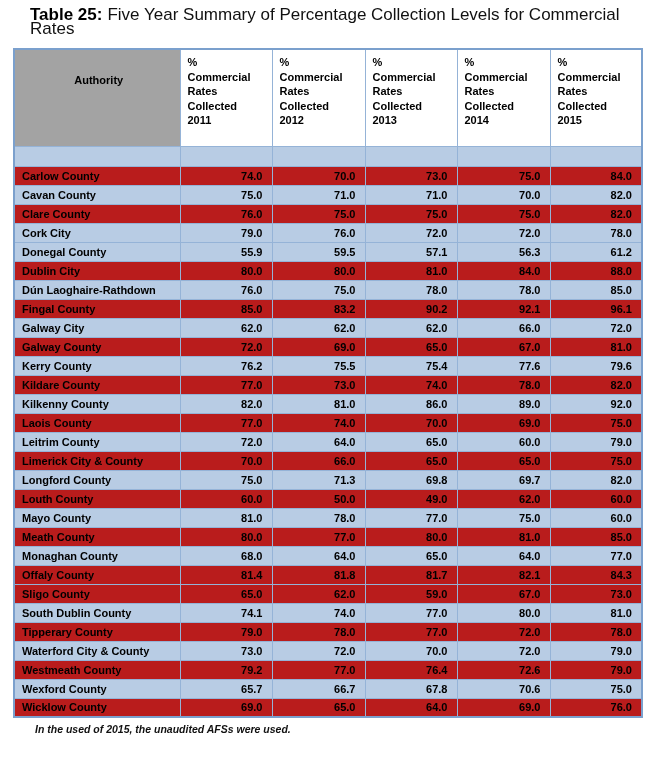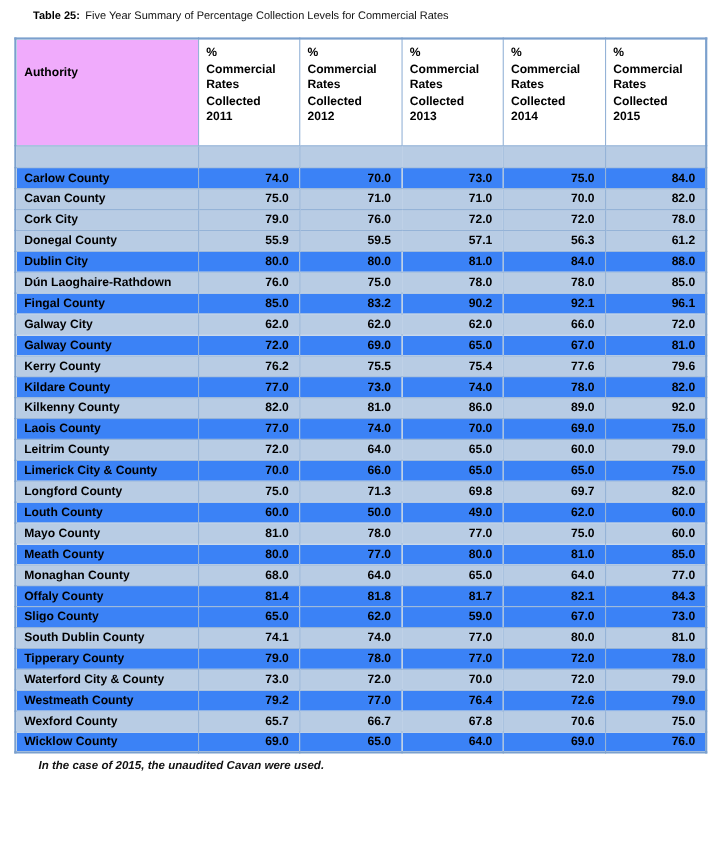--- a/index.html
+++ b/index.html
@@ -8,45 +8,45 @@
     --outer:#7ba0cd;
     --text:#000000;
   }
   html,body{margin:0;padding:0;}
   body{
     width:650px;height:781px;background:#ffffff;overflow:hidden;
     font-family:"Liberation Sans","DejaVu Sans",sans-serif;color:var(--text);
   }
   .page{position:relative;width:650px;height:781px;}
   .caption{
-    margin:0;padding:8px 0 0 30px;font-size:10px;line-height:14px;
+    margin:0;padding:8px 0 0 30px;font-size:17px;line-height:14px;
   }
   .caption-label{font-weight:bold;}
   .caption-text{font-weight:normal;margin-left:5px;color:#111;}
   table.summary-table{
     margin:12px 0 0 13px;width:628px;border-collapse:collapse;table-layout:fixed;
     border:2px solid var(--outer);
   }
   .summary-table th,.summary-table td{
     border:1px solid var(--border);
     font-size:11px;font-weight:bold;color:var(--text);
     overflow:hidden;box-sizing:border-box;
   }
   thead tr.header-row{height:97px;}
   th.auth-h{
-    text-align:left;vertical-align:top;padding:24px 4px 0 7px;
-    background:#f0abfc;
+    text-align:center;vertical-align:top;padding:24px 4px 0 7px;
+    background:#a3a3a3;
   }
   th.year-h{
     text-align:left;vertical-align:top;padding:5px 3px 4px 7px;
     line-height:14.5px;white-space:pre-line;background:#ffffff;
   }
   tr.spacer{height:20px;background:var(--stripe);}
   tr.spacer td{padding:0;}
-  tbody tr{height:19px;background:#3b82f6;}
+  tbody tr{height:19px;background:#b91c1c;}
   tbody tr.alt{background:var(--stripe);}
   td.auth{text-align:left;padding:1px 4px 1px 7px;white-space:nowrap;}
   td.num{text-align:right;padding:1px 9px 1px 4px;}
   .footnote{
     margin:0;padding:5px 0 0 35px;
     font-size:10.5px;font-style:italic;font-weight:bold;color:#111;
   }
 </style>
 </head>
 <body>
@@ -114,20 +114,28 @@
     <td class="num">84.0</td>
   </tr>
         <tr class="alt">
     <td class="auth">Cavan County</td>
     <td class="num">75.0</td>
     <td class="num">71.0</td>
     <td class="num">71.0</td>
     <td class="num">70.0</td>
     <td class="num">82.0</td>
   </tr>
+        <tr>
+    <td class="auth">Clare County</td>
+    <td class="num">76.0</td>
+    <td class="num">75.0</td>
+    <td class="num">75.0</td>
+    <td class="num">75.0</td>
+    <td class="num">82.0</td>
+  </tr>
         <tr class="alt">
     <td class="auth">Cork City</td>
     <td class="num">79.0</td>
     <td class="num">76.0</td>
     <td class="num">72.0</td>
     <td class="num">72.0</td>
     <td class="num">78.0</td>
   </tr>
         <tr class="alt">
     <td class="auth">Donegal County</td>
@@ -325,15 +333,15 @@
     <td class="auth">Wicklow County</td>
     <td class="num">69.0</td>
     <td class="num">65.0</td>
     <td class="num">64.0</td>
     <td class="num">69.0</td>
     <td class="num">76.0</td>
   </tr>
       </tbody>
   </table>
 
-  <p class="footnote">In the case of 2015, the unaudited Cavan were used.</p>
+  <p class="footnote">In the used of 2015, the unaudited AFSs were used.</p>
 
 </div>
 
 </body></html>

